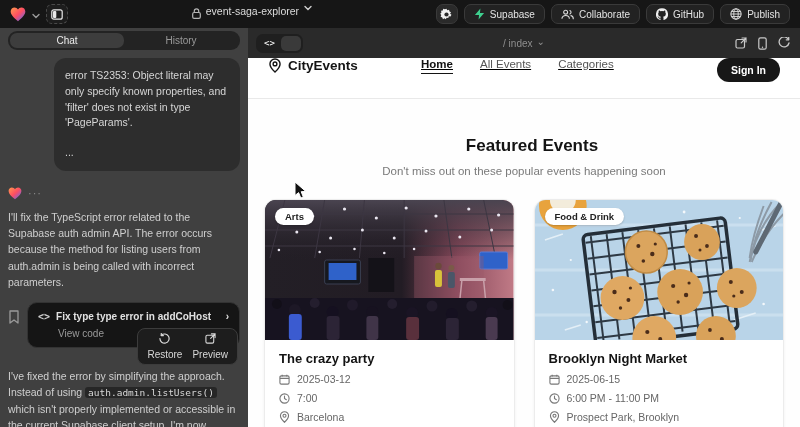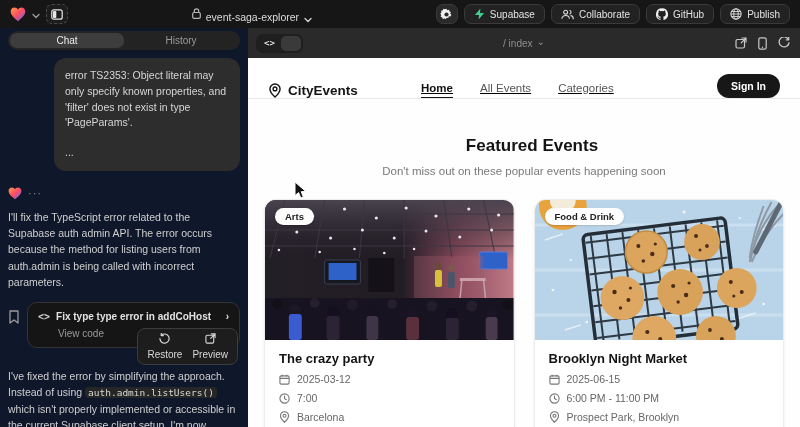--- a/index.html
+++ b/index.html
@@ -3,36 +3,36 @@
 <meta charset="utf-8">
 <style>
   * { margin:0; padding:0; box-sizing:border-box; }
   html,body { width:800px; height:427px; overflow:hidden; background:#0d0d0d;
     font-family:"Liberation Sans", sans-serif; }
 
   
   .topbar { height:28px; background:#161616; display:flex; align-items:center;
     padding:0 10px; gap:8px; }
   .tb-left { display:flex; align-items:center; gap:6px; }
-  .tb-center { flex:1; display:flex; align-items:flex-end; justify-content:center; gap:5px; }
+  .tb-center { flex:1; display:flex; align-items:flex-start; justify-content:center; gap:5px; }
   .tb-right { display:flex; align-items:center; gap:6px; }
   .proj-name { font-size:10.5px; color:#dcdcdc; font-weight:500; }
   .tb-btn { display:flex; align-items:center; gap:5px; height:20px; padding:0 9px;
     border:1px solid #3a3a3a; border-radius:7px; background:#222; color:#e3e3e3;
     font-size:10px; font-weight:500; cursor:pointer; }
   .tb-iconbtn { width:22px; height:20px; display:flex; align-items:center; justify-content:center;
     border:1px solid #3a3a3a; border-radius:7px; background:#2a2a2a; cursor:pointer; }
   .panel-btn { width:22px; height:20px; display:flex; align-items:center; justify-content:center;
     border:1px dashed #4a4a4a; border-radius:6px; background:#1d1d1d; cursor:pointer; }
 
   
   .main { display:flex; height:399px; }
 
   
-  .chat { width:248px; background:#0f172a; display:flex; flex-direction:column;
+  .chat { width:248px; background:#404040; display:flex; flex-direction:column;
     padding:3px 8px 0 8px; overflow:hidden; }
   .tabs { display:flex; background:#232323; border-radius:9px; padding:2px; height:19px; flex:none; }
   .tab { flex:1; display:flex; align-items:center; justify-content:center;
     font-size:10px; color:#9a9a9a; border-radius:7px; cursor:pointer; }
   .tab.active { background:#3d3d3d; color:#ececec; font-weight:500; }
   .messages { flex:1; overflow:hidden; padding-top:8px; }
 
   .bubble { margin-left:auto; width:186px; background:#2d2d2d; border-radius:12px;
     padding:10px 11px; font-size:10.5px; line-height:1.5; color:#d6d6d6; }
   .bubble .ellipsis { display:block; margin-top:14px; }
@@ -66,21 +66,21 @@
     background:#1f1f1f; border-radius:7px; padding:2px; cursor:pointer; }
   .code-seg { font-family:"DejaVu Sans Mono", monospace; font-size:9px; color:#fff;
     padding:2px 6px; }
   .code-seg.ghost { width:20px; height:15px; background:#3a3a3a; border-radius:5px; }
   .pv-url { display:flex; align-items:center; gap:4px; font-size:10px; color:#bdbdbd; cursor:pointer; }
   .pv-actions { position:absolute; right:10px; display:flex; align-items:center; gap:11px; }
   .pv-actions svg { cursor:pointer; }
 
   
   .site { flex:1; background:#fefefe; overflow:hidden; position:relative; }
-  .navbar { height:41px; display:flex; align-items:flex-end; padding:0 20px;
+  .navbar { height:41px; display:flex; align-items:flex-start; padding:0 20px;
     border-bottom:1px solid #e9e9e9; background:#fff; }
   .brand { display:flex; align-items:center; gap:6px; font-size:13.5px; font-weight:700; color:#141414; }
   .nav-links { flex:1; display:flex; justify-content:center; gap:27px; margin-left:-40px;text-decoration:underline; }
   .nav-link { font-size:11.5px; color:#555; cursor:pointer; }
   .nav-link.active { color:#111; font-weight:600; border-bottom:1.5px solid #141414; padding-bottom:3px; }
   .signin { background:#171717; color:#fff; font-size:10.5px; font-weight:600; border-radius:999px;
     padding:6px 14px; cursor:pointer; }
 
   .hero { text-align:center; margin-top:37px; }
   .hero-title { font-size:17px; font-weight:700; color:#141414;padding-left:16px; }

